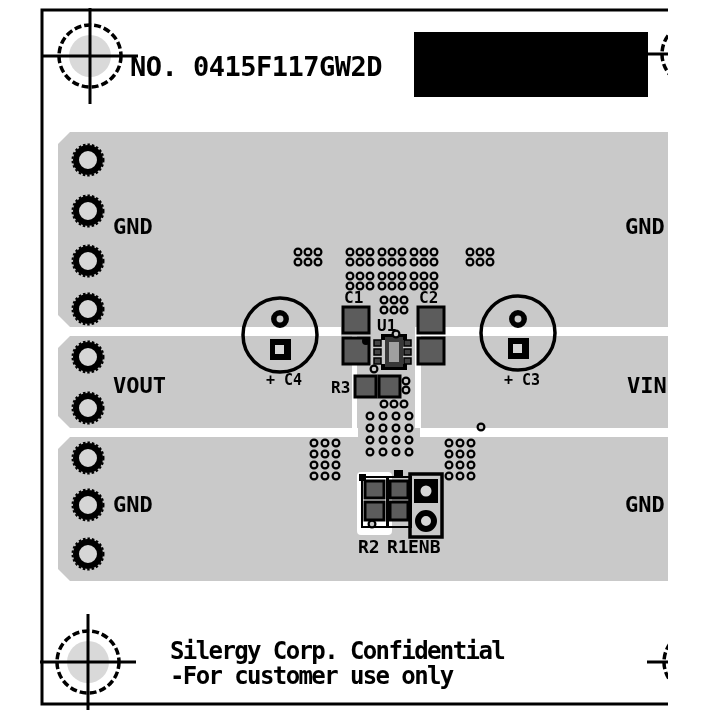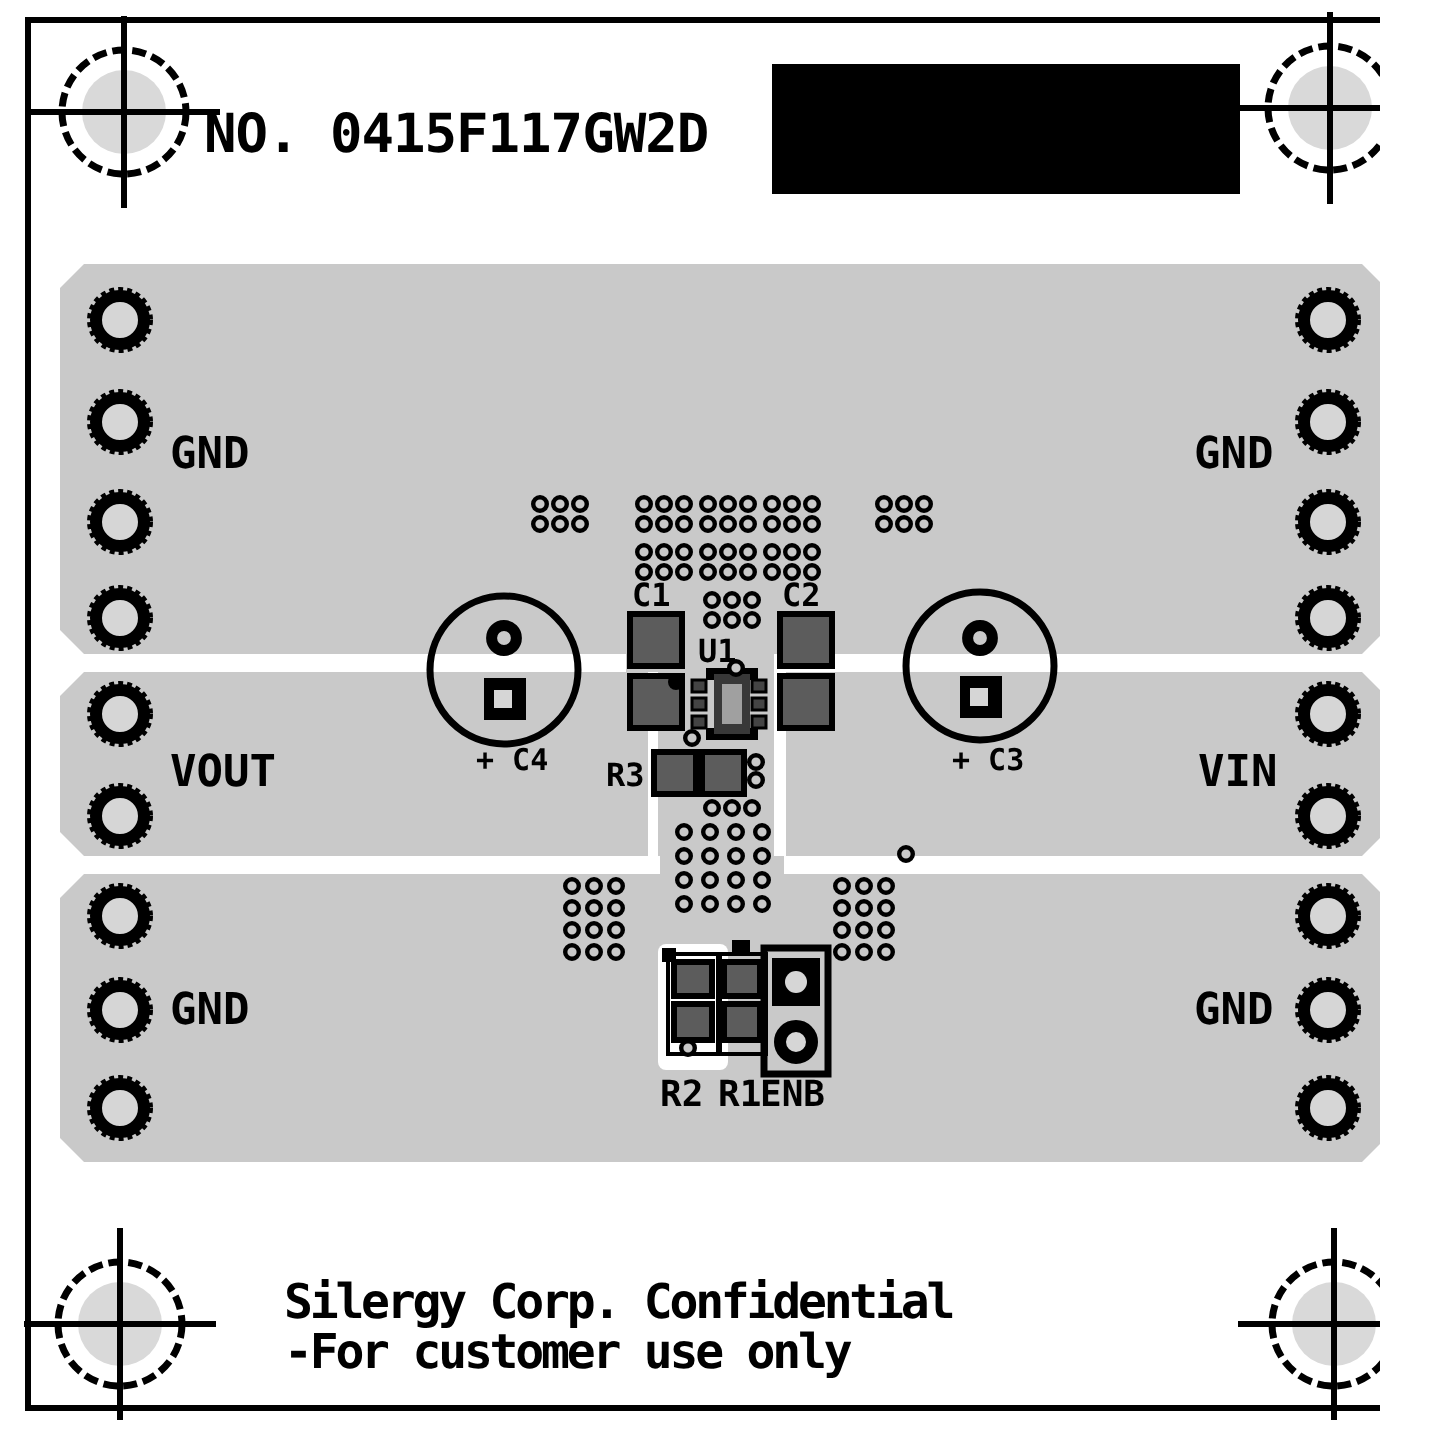--- a/index.html
+++ b/index.html
@@ -2,21 +2,21 @@
 <html style="--c-copper: #c9c9c9; --c-hole: #d6d6d6; --c-paddark: #5c5c5c; --c-silk: #000000;"><head>
 <meta charset="utf-8">
 <style>
   :root{
     --c-copper:#c9c9c9;
     --c-hole:#d6d6d6;
     --c-paddark:#5c5c5c;
     --c-silk:#000000;
   }
   html,body{margin:0;padding:0;background:#fff;}
-  .stage{width:690px;height:720px;position:relative;background:#fff;overflow:hidden;}
+  .stage{width:640px;height:720px;position:relative;background:#fff;overflow:hidden;padding-left:28px;}
   svg{display:block;}
   .copper{fill:var(--c-copper);}
   .white{fill:#ffffff;}
   .blk{fill:var(--c-silk);}
   .outline{fill:#ffffff;stroke:var(--c-silk);stroke-width:3;}
   .pad-dark{fill:var(--c-paddark);stroke:var(--c-silk);stroke-width:3;}
   .thin-out{fill:none;stroke:var(--c-silk);stroke-width:2;}
   .hdr-out{fill:none;stroke:var(--c-silk);stroke-width:3.5;}
   .cap-circle{fill:none;stroke:var(--c-silk);stroke-width:3.5;}
   text{font-family:"DejaVu Sans Mono","Liberation Mono",monospace;font-weight:bold;fill:var(--c-silk);}

